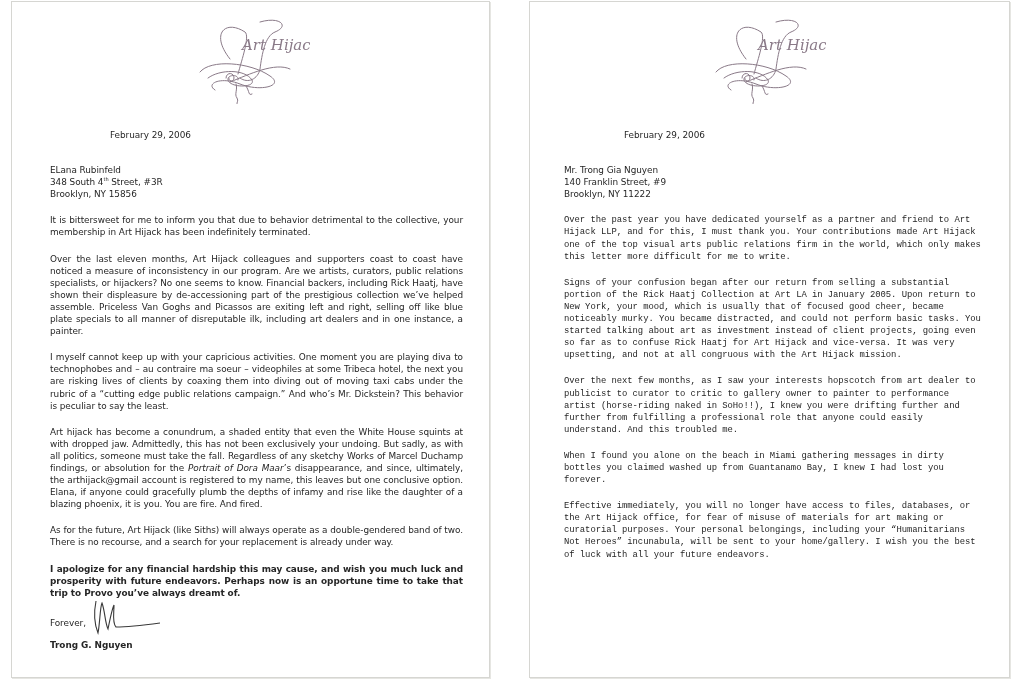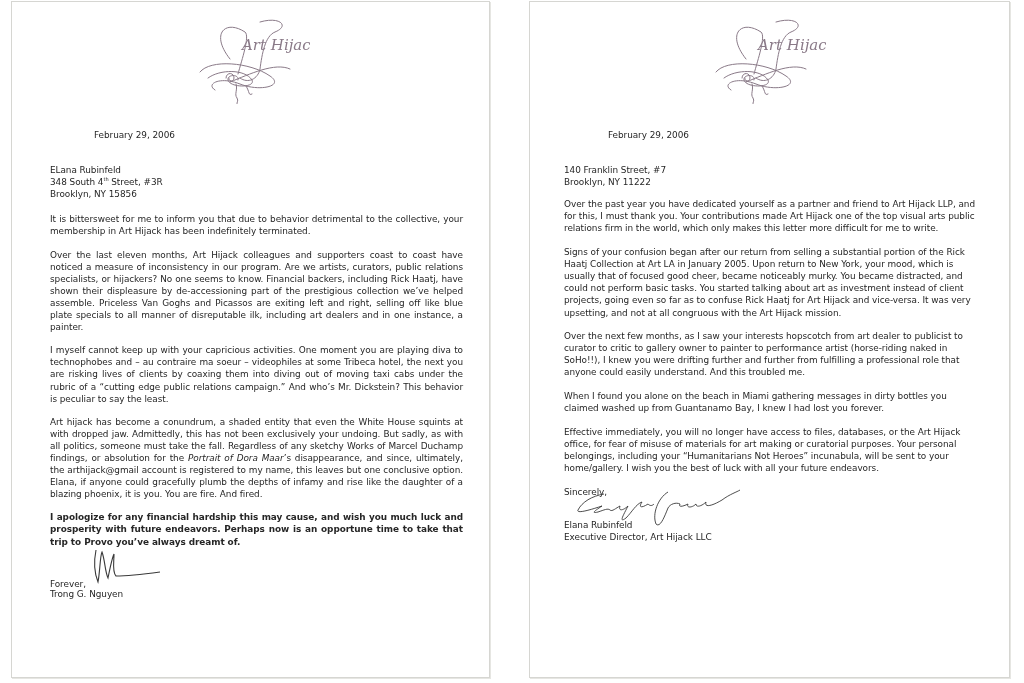--- a/index.html
+++ b/index.html
@@ -9,29 +9,29 @@
           border:1px solid #d6d6d2; box-shadow:1px 1px 0 #e6e6e2; box-sizing:border-box; }
   #page-left { left:11px; }
   #page-right { left:529px; width:481px; }
   .logo { position:absolute; top:12px; width:120px; height:90px; }
   #page-left .logo { left:178px; }
   #page-right .logo { left:176px; }
   .logo svg { width:120px; height:90px; }
   .content { position:absolute; left:38px; right:26px; font-size:8.9px; line-height:12.1px; letter-spacing:-0.05px; }
   #page-left .content { top:127px; text-align:justify; }
   #page-right .content { top:127px; left:34px; right:28px; }
-  .date { margin:0 0 23px 0;padding-left:44px; }
+  .date { margin:0 0 23px 16px;padding-left:44px; }
   .addr p { margin:0; }
   .addr { margin-bottom:13px; }
   #page-right .addr { margin-bottom:10px; }
   .salutation { margin:0 0 11px 0; }
-  .para { margin:4px 0 11px 0; }
-  #page-right .para { margin-bottom:11.5px; }
+  .para { margin:14px 0 11px 0; }
+  #page-right .para { margin-bottom:11.5px;font-family:Liberation Mono, monospace; }
   .closing { position:relative; margin-top:6px; height:30px; }
-  .closing-text { position:absolute; left:0; top:24px; }
+  .closing-text { position:absolute; left:0; top:12px; }
   .signature { position:absolute; }
   .sig-name { margin:0; }
   .sig-title { margin:0; }
   em { }
   sup { font-size:5px; vertical-align:4px; line-height:0; }
 </style>
 </head>
 <body>
 
 <div class="page" id="page-left">
@@ -55,28 +55,29 @@
     <p class="date">February 29, 2006</p>
     <div class="addr">
       <p>ELana Rubinfeld</p>
       <p><span>348 South 4</span><sup>th</sup><span> Street, #3R</span></p>
       <p>Brooklyn, NY 15856</p>
     </div>
     <p class="para">It is bittersweet for me to inform you that due to behavior detrimental to the collective, your membership in Art Hijack has been indefinitely terminated.</p>
     <p class="para">Over the last eleven months, Art Hijack colleagues and supporters coast to coast have noticed a measure of inconsistency in our program.  Are we artists, curators, public relations specialists, or hijackers? No one seems to know. Financial backers, including Rick Haatj, have shown their displeasure by de-accessioning part of the prestigious collection we’ve helped assemble. Priceless Van Goghs and Picassos are exiting left and right, selling off like blue plate specials to all manner of disreputable ilk, including art dealers and in one instance, a painter.</p>
     <p class="para">I myself cannot keep up with your capricious activities. One moment you are playing diva to technophobes and – au contraire ma soeur – videophiles at some Tribeca hotel, the next you are risking lives of clients by coaxing them into diving out of moving taxi cabs under the rubric of a “cutting edge public relations campaign.” And who’s Mr. Dickstein? This behavior is peculiar to say the least.</p>
     <p class="para"><span>Art hijack has become a conundrum, a shaded entity that even the White House squints at with dropped jaw. Admittedly, this has not been exclusively your undoing. But sadly, as with all politics, someone must take the fall. Regardless of any sketchy Works of Marcel Duchamp findings, or absolution for the </span><em>Portrait of Dora Maar</em><span>’s disappearance, and since, ultimately, the arthijack@gmail account is registered to my name, this leaves but one conclusive option. Elana, if anyone could gracefully plumb the depths of infamy and rise like the daughter of a blazing phoenix, it is you. You are fire. And fired.</span></p>
+    <p class="para">As for the future, Art Hijack (like Siths) will always operate as a double-gendered band of two. There is no recourse, and a search for your replacement is already under way.</p>
     <p class="para" style="margin-bottom:4px;font-weight:bold;">I apologize for any financial hardship this may cause, and wish you much luck and prosperity with future endeavors. Perhaps now is an opportune time to take that trip to Provo you’ve always dreamt of.</p>
     <div class="closing">
       <span class="closing-text">Forever,</span>
       <svg class="signature" style="left:40px; top:-8px;" width="75" height="40" viewBox="0 0 75 40">
         <path d="M6 4 C 4 14, 4 26, 8 36 C 10 26, 10 10, 12 6 C 15 14, 15 26, 18 32 C 20 22, 22 12, 24 8 C 24 16, 22 26, 26 30 C 40 30, 55 28, 70 26" fill="none" stroke="#3a3a3a" stroke-width="1.1"></path>
       </svg>
     </div>
-    <p class="sig-name" style="margin-top:4px;">Trong G. Nguyen</p>
+    <p class="sig-name" style="margin-top:4px;font-weight:bold;">Trong G. Nguyen</p>
   </div>
 </div>
 
 <div class="page" id="page-right">
   <div class="logo">
     <svg viewBox="0 0 120 90">
       <g fill="none" stroke="#8a7a88" stroke-width="1" stroke-linecap="round">
         <path d="M40 45 C 20 20, 35 5, 55 18 C 60 22, 52 45, 48 60"></path>
         <path d="M70 8 C 90 2, 100 12, 85 18 C 75 22, 72 40, 70 55 C 68 65, 58 70, 50 64"></path>
         <path d="M10 58 C 20 45, 60 48, 80 62 C 95 72, 70 78, 50 70 C 30 62, 15 70, 25 76"></path>
@@ -86,32 +87,23 @@
         <path d="M56 72 C 60 78, 58 82, 62 80"></path>
         <path d="M40 68 C 60 60, 85 48, 100 55"></path>
       </g>
       <text x="52" y="36" font-family="DejaVu Serif, serif" font-style="italic" font-size="15" fill="#8a7a88">Art Hijack</text>
     </svg>
   </div>
 
   <div class="content">
     <p class="date">February 29, 2006</p>
     <div class="addr">
-      <p>140 Franklin Street, #7</p>
+      <p>Mr. Trong Gia Nguyen</p>
+      <p>140 Franklin Street, #9</p>
       <p>Brooklyn, NY 11222</p>
     </div>
     <p class="para">Over the past year you have dedicated yourself as a partner and friend to Art Hijack LLP, and for this, I must thank you. Your contributions made Art Hijack one of the top visual arts public relations firm in the world, which only makes this letter more difficult for me to write.</p>
     <p class="para">Signs of your confusion began after our return from selling a substantial portion of the Rick Haatj Collection at Art LA in January 2005. Upon return to New York, your mood, which is usually that of focused good cheer, became noticeably murky. You became distracted, and could not perform basic tasks. You started talking about art as investment instead of client projects, going even so far as to confuse Rick Haatj for Art Hijack and vice-versa. It was very upsetting, and not at all congruous with the Art Hijack mission.</p>
     <p class="para">Over the next few months, as I saw your interests hopscotch from art dealer to publicist to curator to critic to gallery owner to painter to performance artist (horse-riding naked in SoHo!!), I knew you were drifting further and further from fulfilling a professional role that anyone could easily understand. And this troubled me.</p>
     <p class="para">When I found you alone on the beach in Miami gathering messages in dirty bottles you claimed washed up from Guantanamo Bay, I knew I had lost you forever.</p>
     <p class="para">Effective immediately, you will no longer have access to files, databases, or the Art Hijack office, for fear of misuse of materials for art making or curatorial purposes. Your personal belongings, including your “Humanitarians Not Heroes” incunabula, will be sent to your home/gallery. I wish you the best of luck with all your future endeavors.</p>
-    <div style="position:relative;">
-      <p style="margin:0;">Sincerely,</p>
-      <svg class="signature" style="left:8px; top:2px;" width="170" height="40" viewBox="0 0 170 40">
-        <path d="M32 6 C 20 8, 10 14, 6 22 C 4 26, 18 22, 30 18 C 24 22, 18 26, 26 24 C 32 22, 36 20, 38 22 C 40 24, 44 20, 48 18 C 46 24, 52 22, 56 18 C 52 26, 46 36, 54 30 C 60 24, 64 16, 70 14 C 66 20, 70 20, 76 16 C 78 18, 80 18, 82 16" fill="none" stroke="#3a3a3a" stroke-width="0.9"></path>
-        <path d="M96 4 C 86 10, 80 26, 84 36 C 88 40, 92 30, 96 20 C 98 16, 104 14, 108 16 C 106 20, 112 18, 116 16 C 114 20, 120 20, 124 16 C 124 20, 130 18, 134 14 C 132 20, 140 18, 150 12 C 158 6, 165 4, 168 2" fill="none" stroke="#3a3a3a" stroke-width="0.9"></path>
-      </svg>
-      <div style="height:21px;"></div>
-      <p class="sig-name">Elana Rubinfeld</p>
-      <p class="sig-title">Executive Director, Art Hijack LLC</p>
-    </div>
   </div>
 </div>
 
 </body></html>

